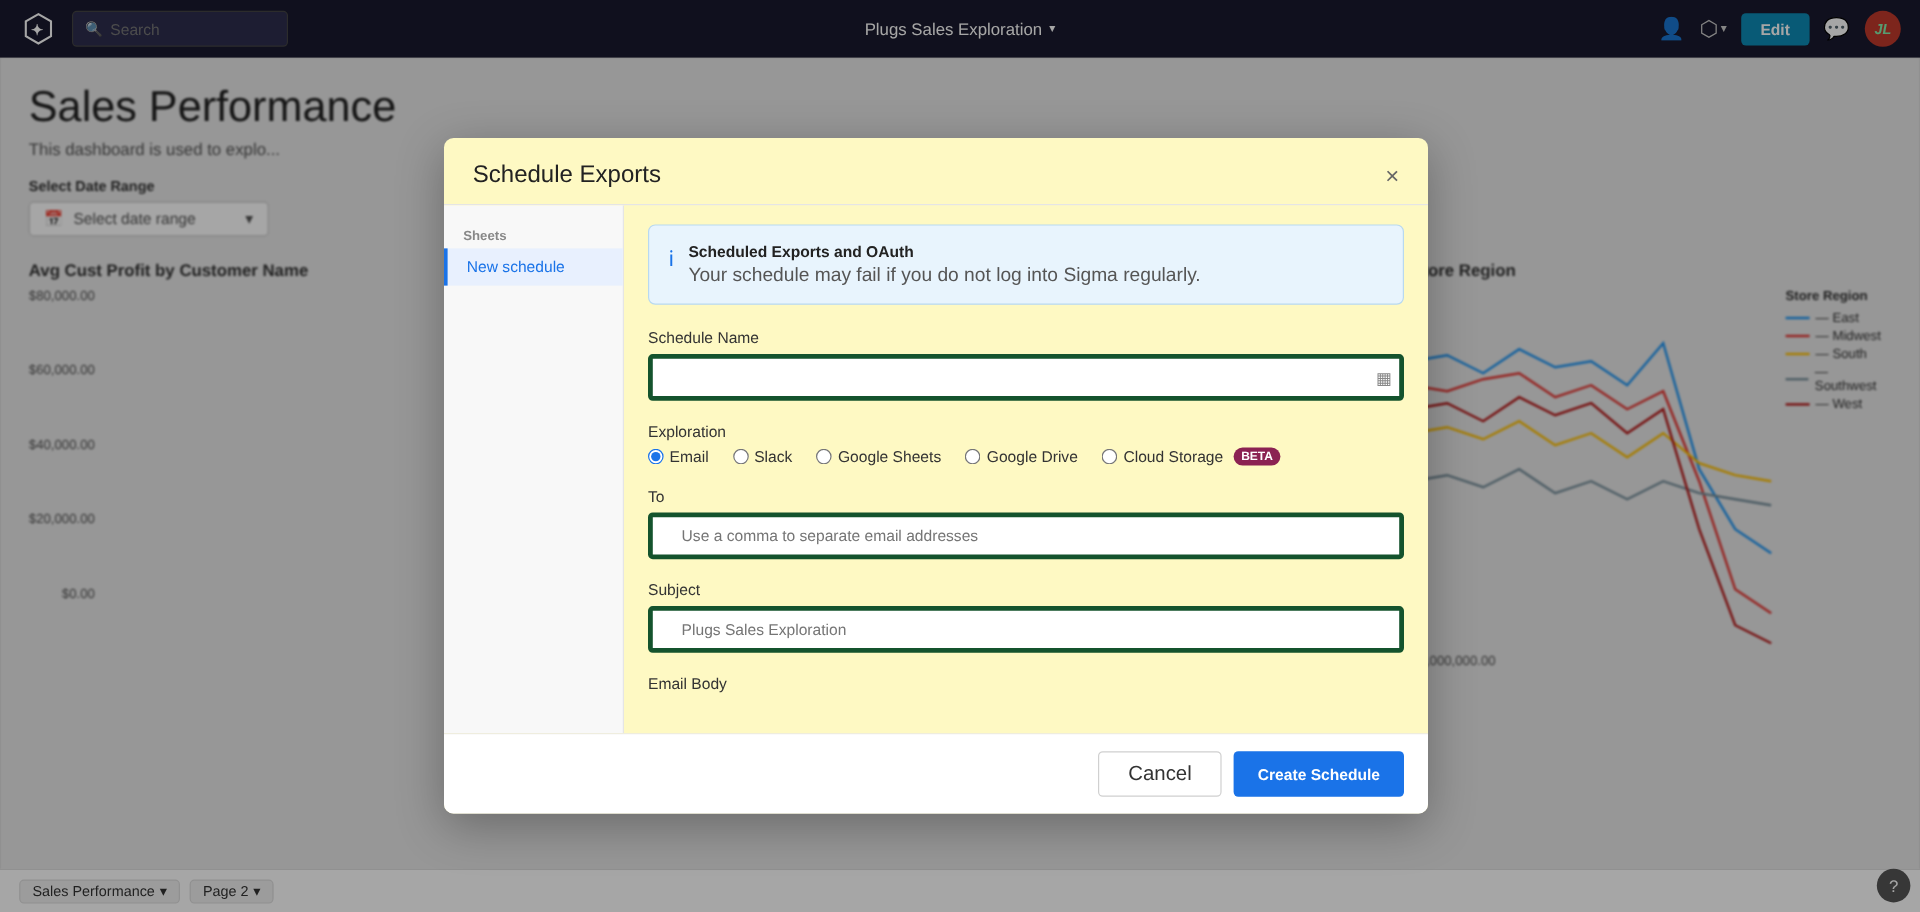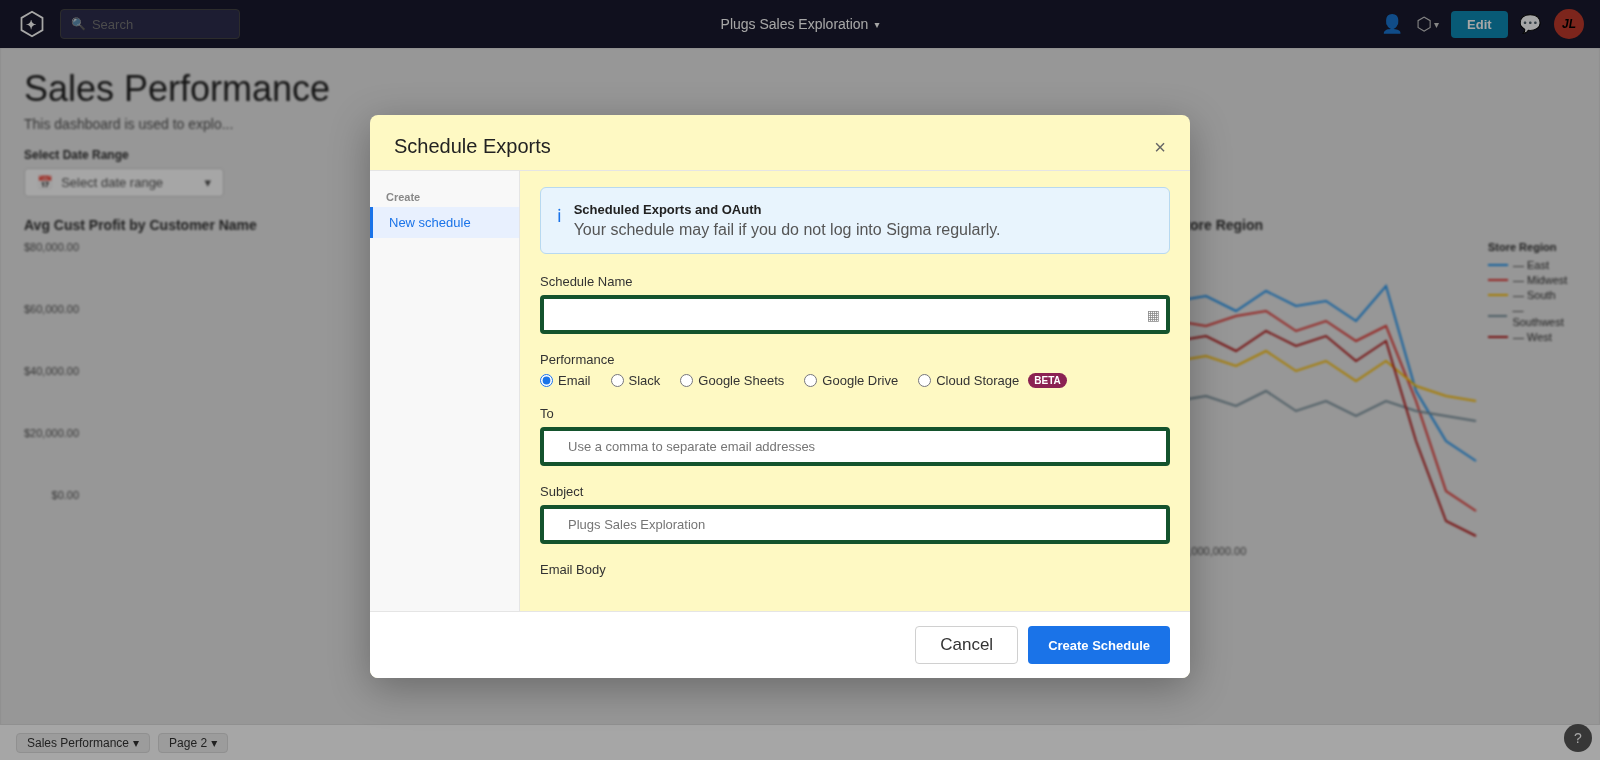--- a/index.html
+++ b/index.html
@@ -85,21 +85,21 @@
       font-weight: 600;
     }
     .nav-avatar {
       width: 30px;
       height: 30px;
       background: #c0392b;
       border-radius: 50%;
       display: flex;
       align-items: center;
       justify-content: center;
-      color: #000000;
+      color: #86efac;
       font-size: 12px;
       font-weight: 700;
       font-style: italic;
     }
 
     
     .dashboard-bg {
       position: absolute;
       top: 48px;
       left: 0;
@@ -577,21 +577,21 @@
   <div class="modal">
 
     <div class="modal-header">
       <span class="modal-title">Schedule Exports</span>
       <button class="modal-close">×</button>
     </div>
 
     <div class="modal-body">
 
       <div class="modal-sidebar">
-        <div class="sidebar-section-label">Create</div>
+        <div class="sidebar-section-label">Sheets</div>
         <div class="sidebar-item active">New schedule</div>
       </div>
 
       <div class="modal-content">
 
         <div class="info-box">
           <div class="info-icon">ℹ</div>
           <div class="info-text">
             <h4>Scheduled Exports and OAuth</h4>
             <p>Your schedule may fail if you do not log into Sigma regularly.</p>
@@ -600,21 +600,21 @@
 
         <div class="form-group">
           <label class="form-label">Schedule Name</label>
           <div class="input-wrap">
             <input type="text" class="form-input has-icon" placeholder="" style="">
             <span class="input-icon">▦</span>
           </div>
         </div>
 
         <div class="form-group">
-          <label class="form-label">Performance</label>
+          <label class="form-label">Exploration</label>
           <div class="destination-group">
             <label class="radio-option">
               <input type="radio" name="destination" value="email" checked="" style="">
               <span>Email</span>
             </label>
             <label class="radio-option">
               <input type="radio" name="destination" value="slack" style="">
               <span>Slack</span>
             </label>
             <label class="radio-option">

